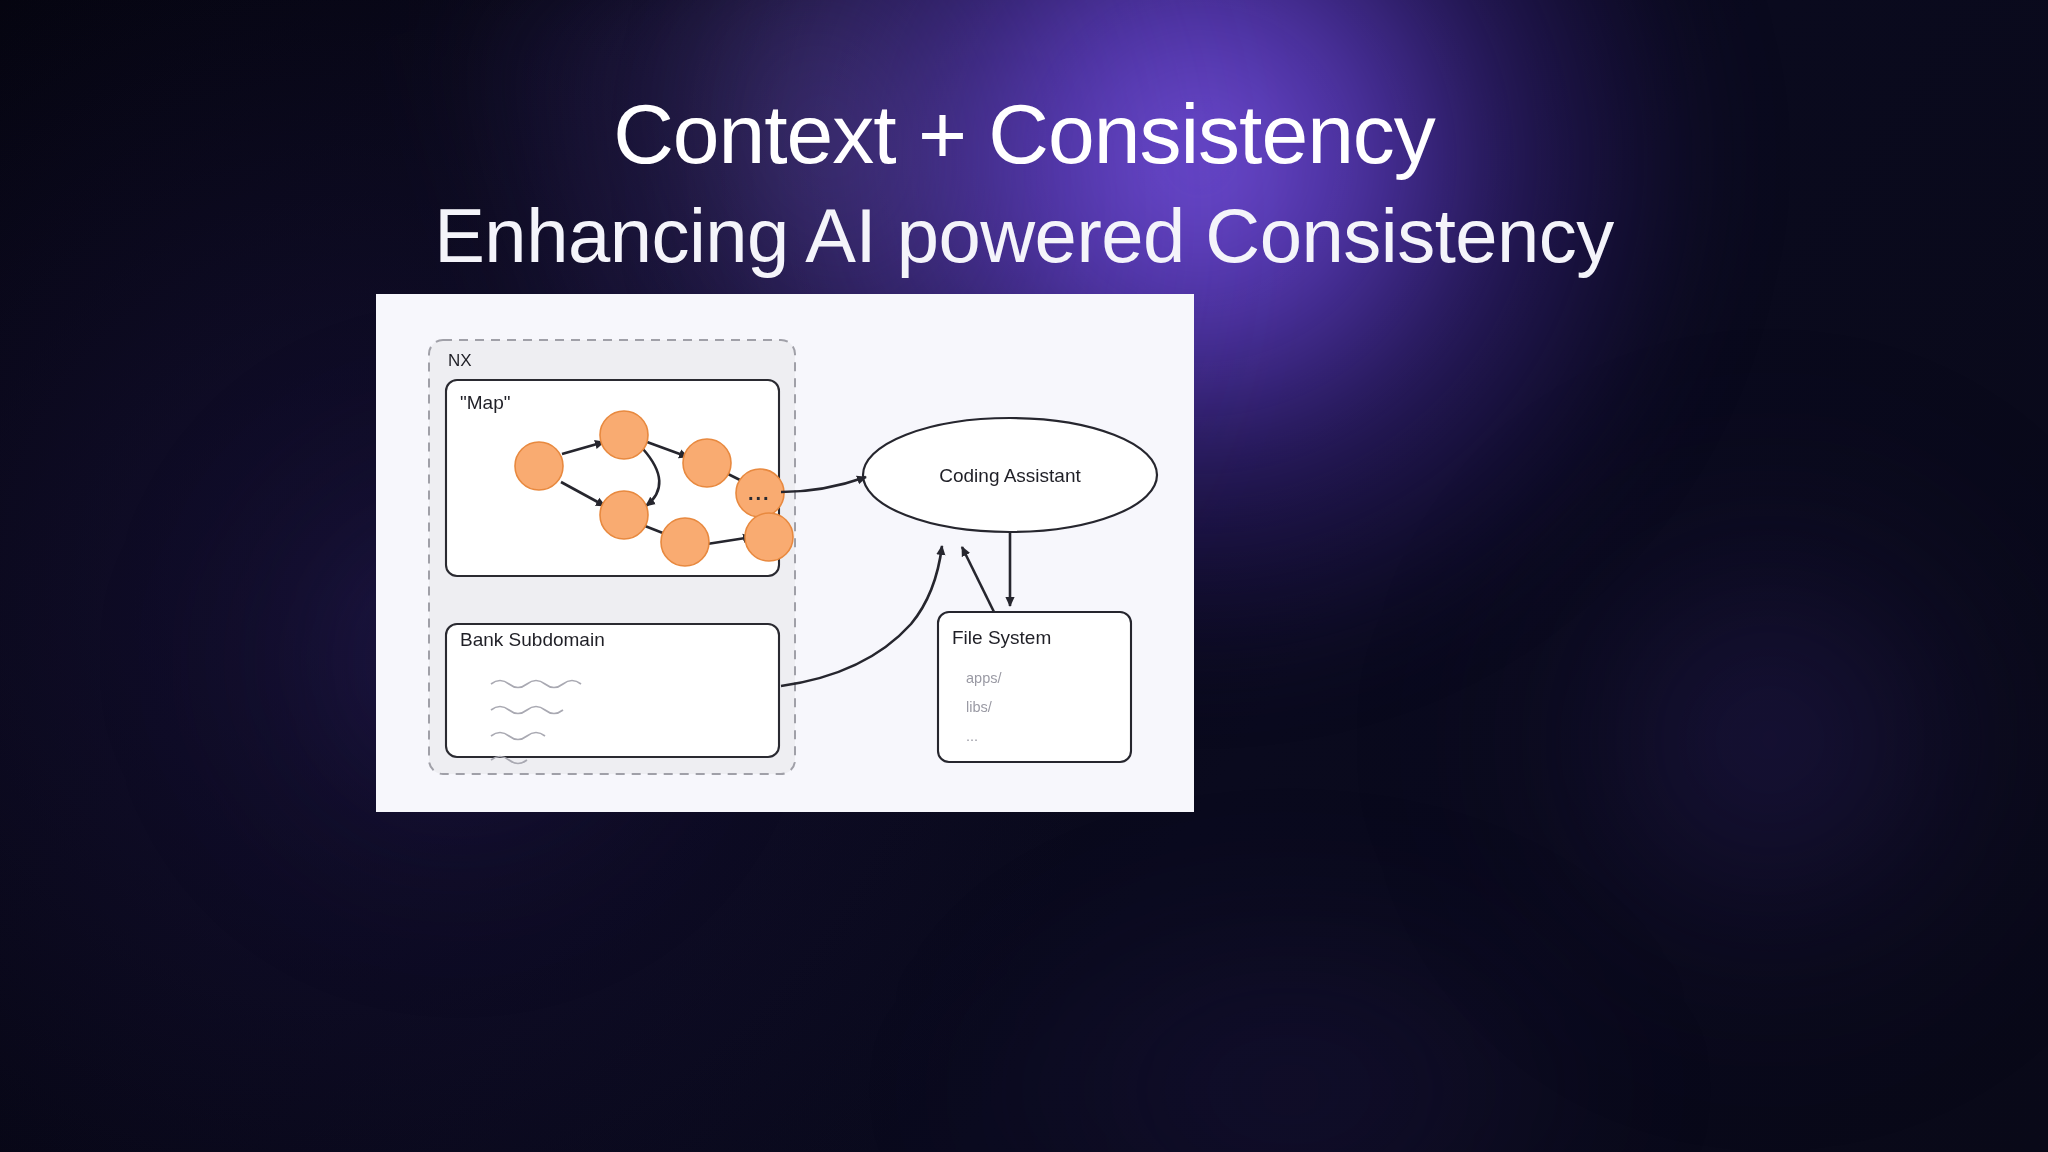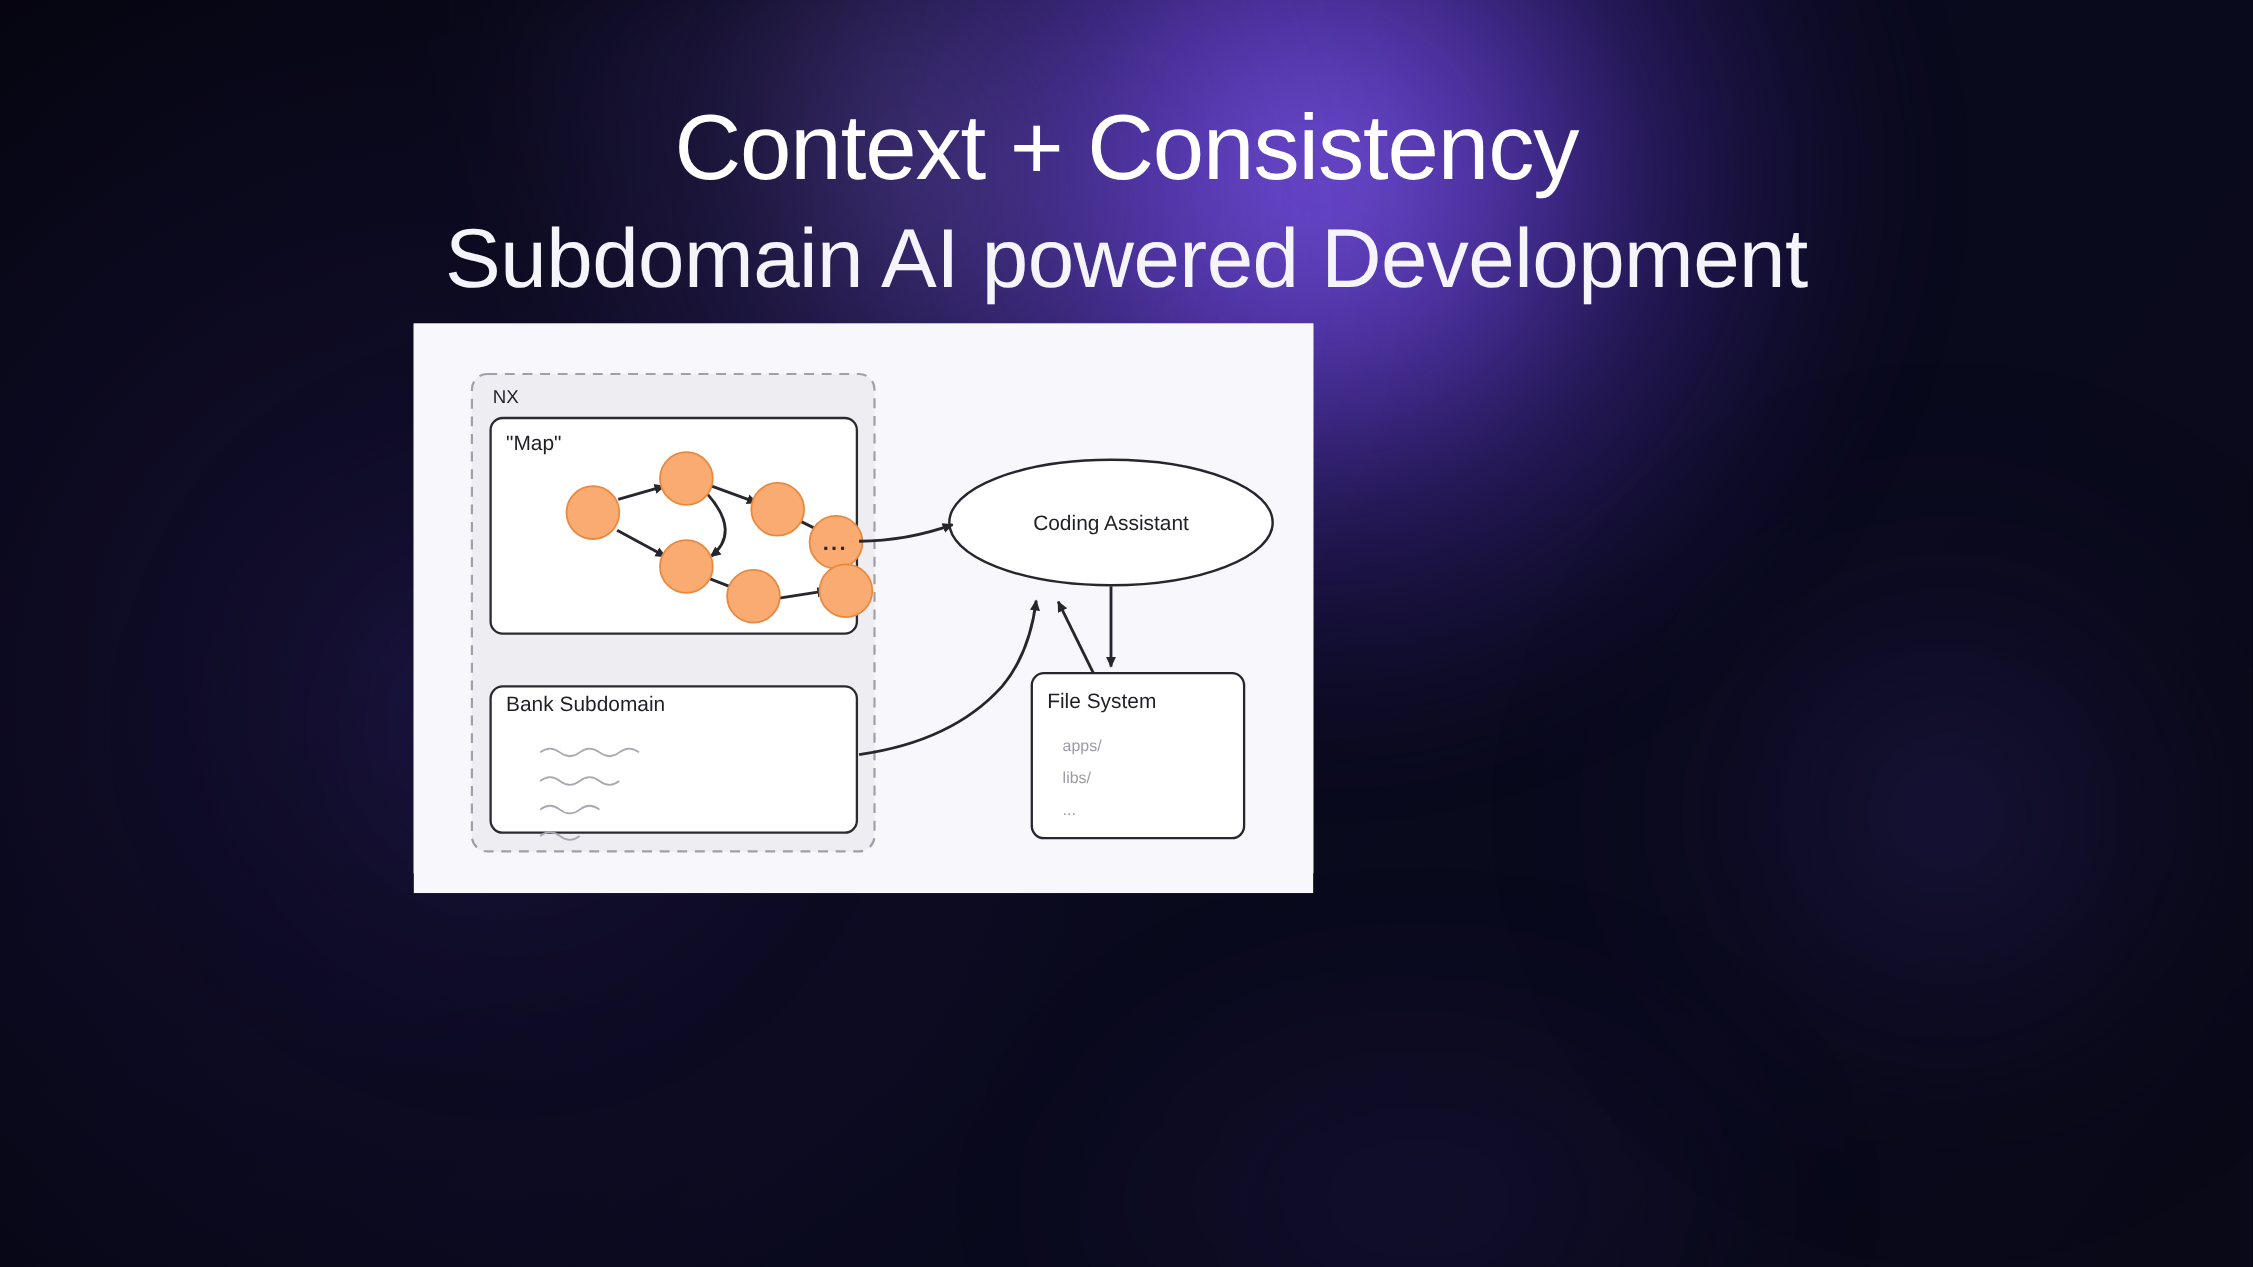--- a/index.html
+++ b/index.html
@@ -133,21 +133,21 @@
 
   <div class="bg-base"></div>
   <div class="glow-left"></div>
   <div class="glow-right"></div>
   <div class="glow-bottom"></div>
   <div class="glow-main"></div>
   <div class="glow-sweep"></div>
 
   <div class="title-wrap">
     <div class="title-main">Context + Consistency</div>
-    <div class="title-sub">Subdomain AI powered Development</div>
+    <div class="title-sub">Enhancing AI powered Consistency</div>
   </div>
 
   <div class="diagram-card">
     <svg class="diagram-svg" viewBox="0 0 818 518" xmlns="http://www.w3.org/2000/svg">
       <defs>
         <marker id="arw" markerWidth="11" markerHeight="11" refX="9" refY="5.2" orient="auto" markerUnits="userSpaceOnUse">
           <path d="M0,0.6 L10,5.2 L0,9.8 Z" fill="#26262e"></path>
         </marker>
       </defs>
 

